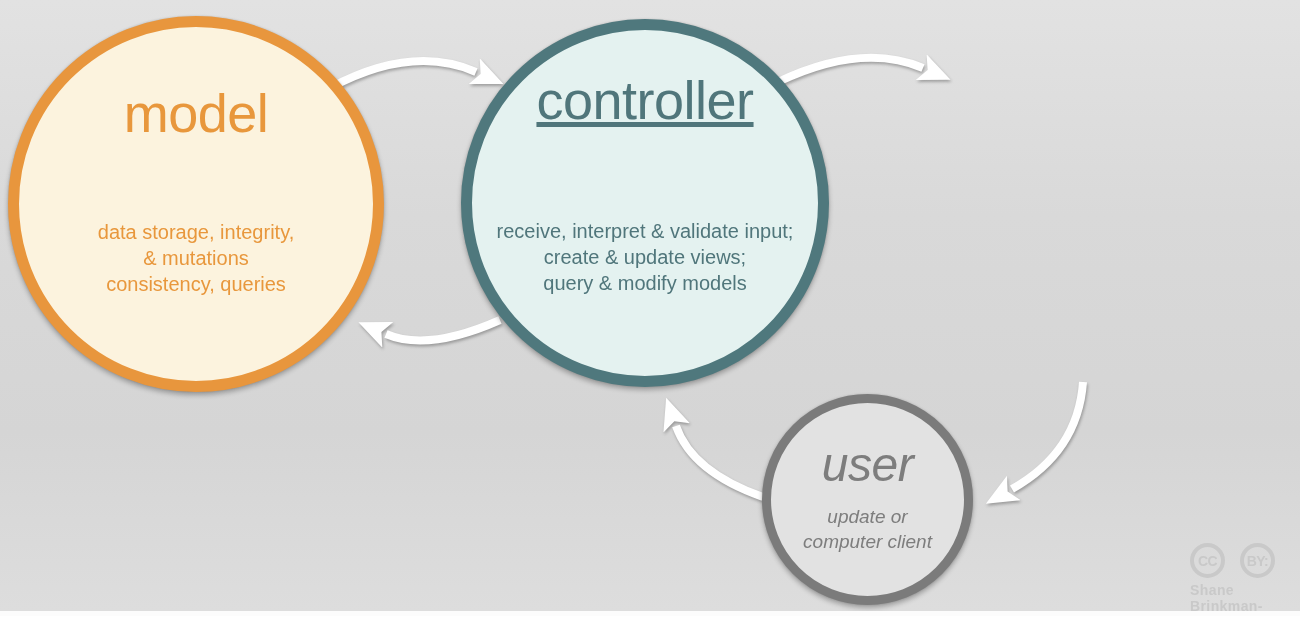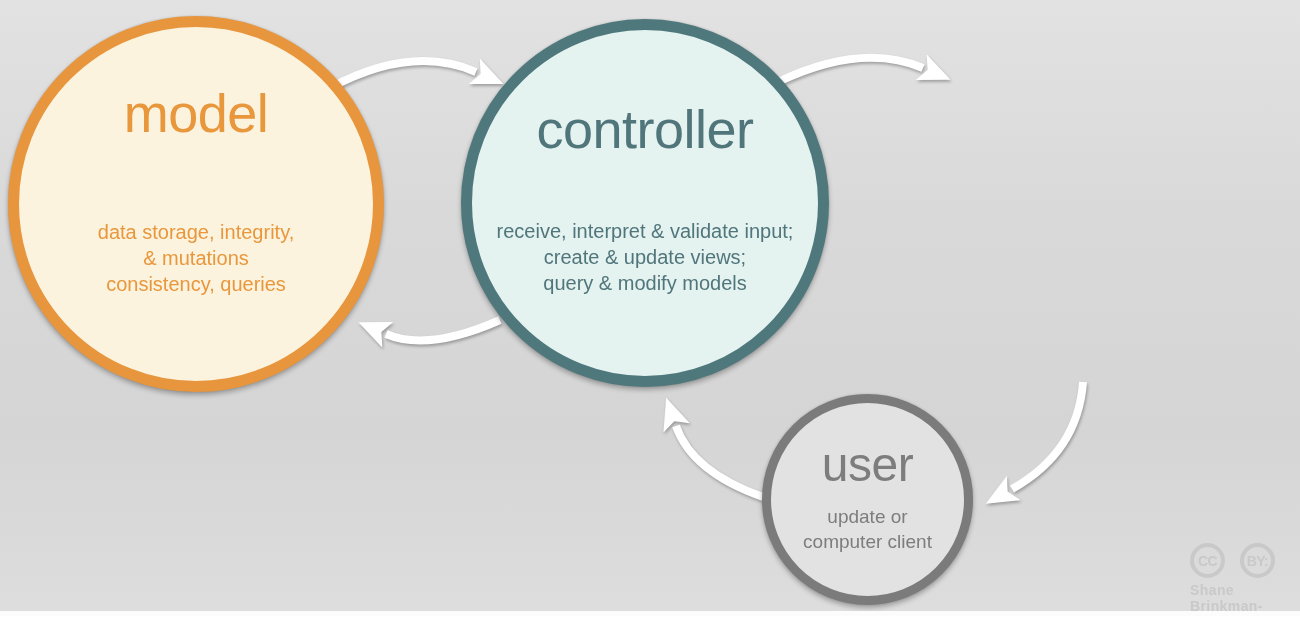--- a/index.html
+++ b/index.html
@@ -19,27 +19,27 @@
   
   .node{
     position:absolute;border-radius:50%;box-sizing:border-box;
     border:11px solid var(--nb);background:var(--nf);color:var(--nt);
     box-shadow:0 3px 5px rgba(0,0,0,0.28),0 0 2px rgba(0,0,0,0.12);
     z-index:2;
   }
   #node-model     {left:8px;  top:16px; width:376px;height:376px;}
   #node-controller{left:461px;top:19px; width:368px;height:368px;}
   #node-view      {left:918px;top:17px; width:364px;height:364px;}
-  #node-user      {left:762px;top:394px;width:211px;height:211px;border-width:9px;}
+  #node-user      {left:762px;top:394px;width:211px;height:211px;border-width:9px;font-style:italic;}
   .node-title{
     position:absolute;left:0;width:100%;text-align:center;
     font-size:54px;line-height:1;letter-spacing:-0.5px;font-weight:400;
   }
   #node-model .node-title     {top:59px;}
-  #node-controller .node-title{top:72px;}
+  #node-controller .node-title{top:43px;text-decoration:underline;}
   #node-view .node-title      {top:60px;}
   #node-user .node-title      {top:38px;font-size:48px;}
   .node-desc{
     position:absolute;left:0;width:100%;text-align:center;
     font-size:20px;line-height:26px;font-weight:400;
   }
   #node-model .node-desc     {top:192px;}
   #node-controller .node-desc{top:188px;}
   #node-view .node-desc      {top:202px;}
   #node-user .node-desc      {top:101px;font-size:19px;line-height:25px;}

